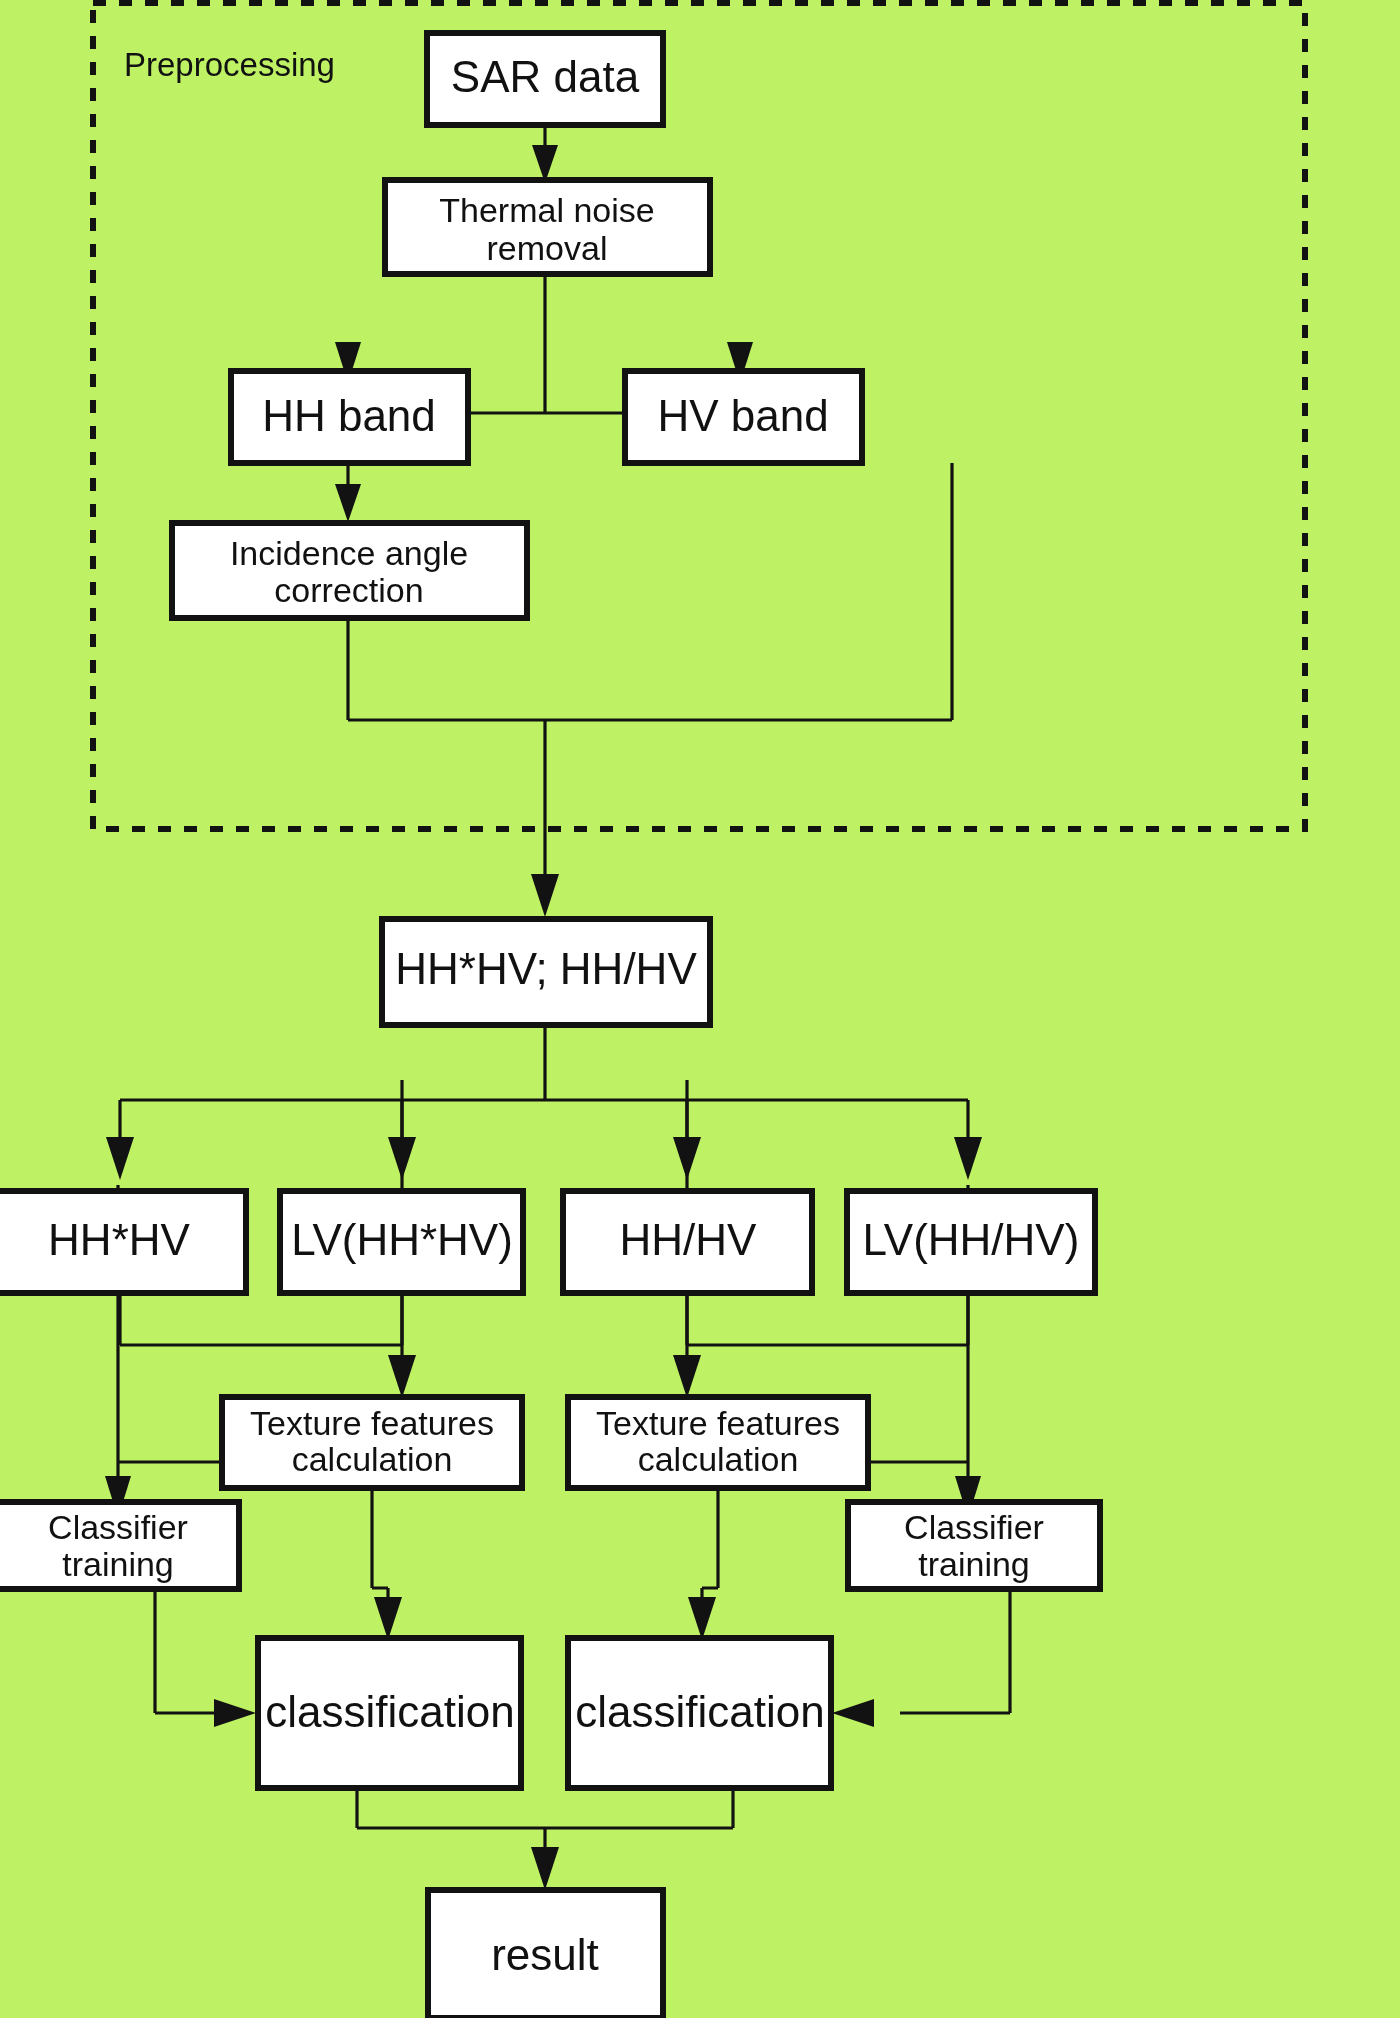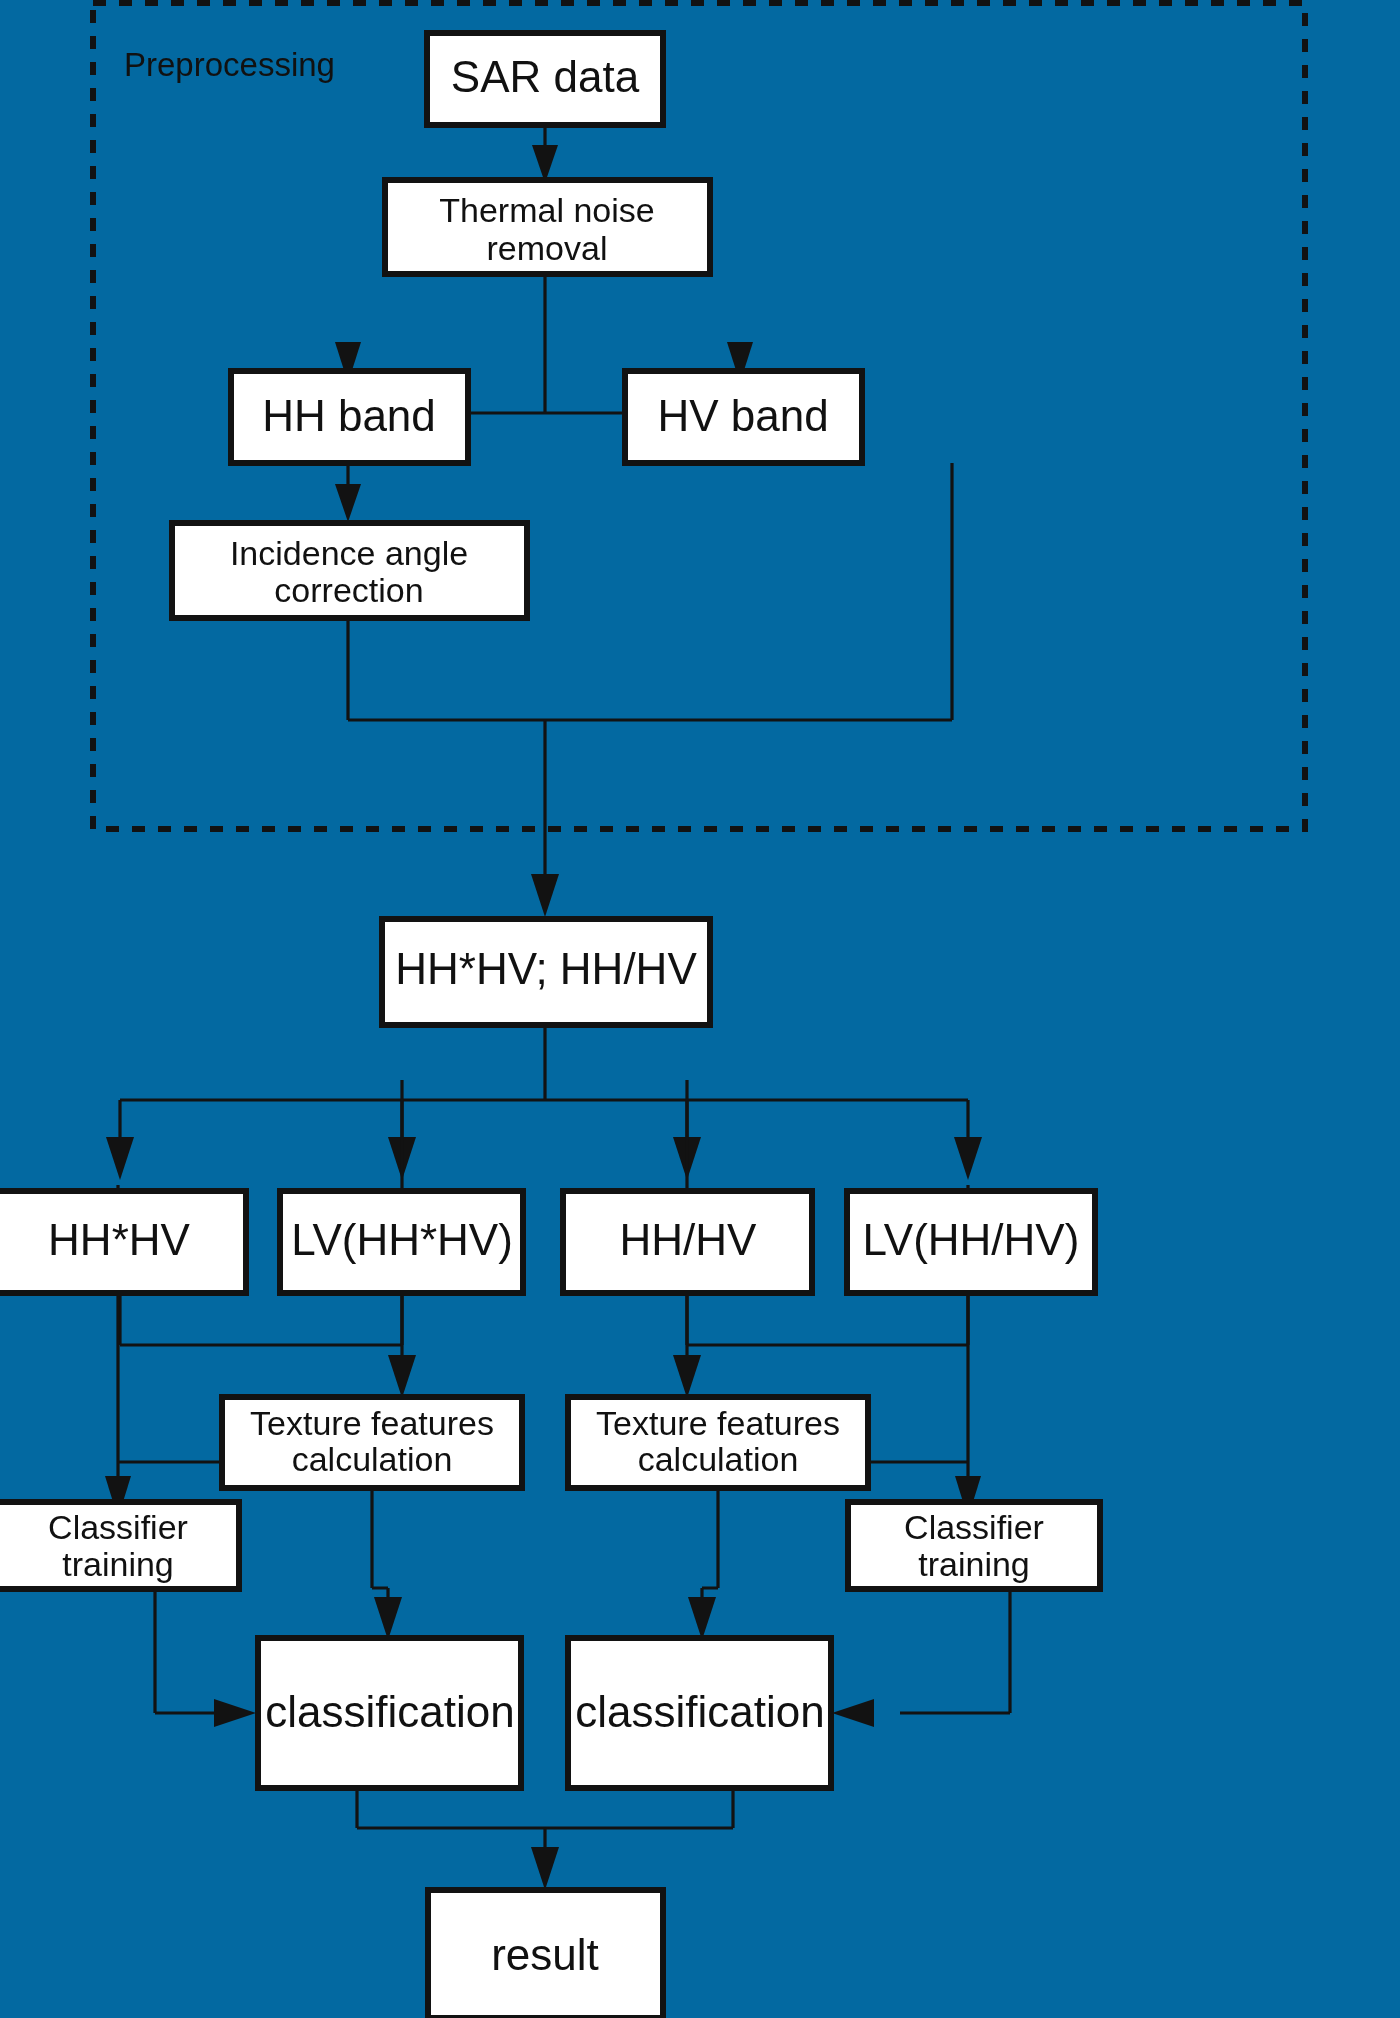--- a/index.html
+++ b/index.html
@@ -10,21 +10,21 @@
   body {
     width: 1400px;
     height: 2018px;
     overflow: hidden;
     font-family: "Liberation Sans", sans-serif;
   }
   #chart-root {
     position: relative;
     width: 1400px;
     height: 2018px;
-    background: #0369a1;
+    background: #bef264;
   }
   svg.flow {
     position: absolute;
     top: 0;
     left: 0;
     width: 1400px;
     height: 2018px;
     display: block;
   }
   .node-rect {

